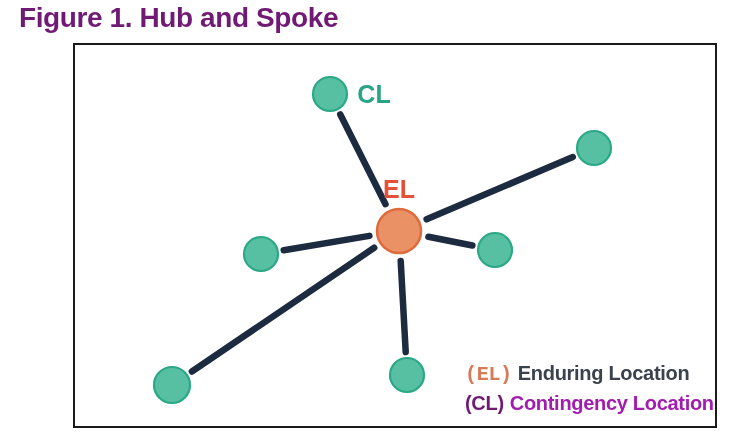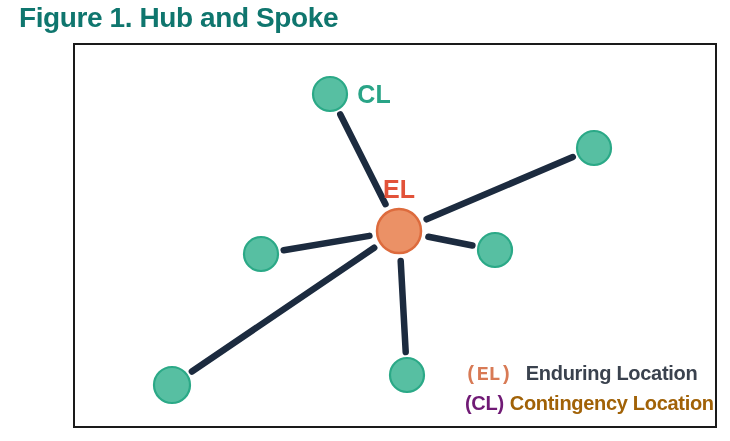--- a/index.html
+++ b/index.html
@@ -60,21 +60,21 @@
   .node-label {
     font-family: "Liberation Sans", sans-serif;
     font-weight: bold;
     font-size: 25px;
   }
 </style>
 </head>
 <body>
 
 <div class="canvas">
-  <div class="figure-title" style="color: #0f766e;">Figure 1. Hub and Spoke</div>
+  <div class="figure-title" style="color: #701a75;">Figure 1. Hub and Spoke</div>
 
   <div class="diagram-box" style="border-color: rgb(26, 26, 26);">
     <svg id="diagram" class="diagram-svg" viewBox="0 0 640 381">
         <line x1="310.5" y1="159.2" x2="265.3" y2="69.5" stroke="#1c2b3f" stroke-width="6.5" stroke-linecap="round"></line>
         <line x1="351.6" y1="174.3" x2="497.8" y2="112.0" stroke="#1c2b3f" stroke-width="6.5" stroke-linecap="round"></line>
         <line x1="294.4" y1="190.9" x2="208.7" y2="205.2" stroke="#1c2b3f" stroke-width="6.5" stroke-linecap="round"></line>
         <line x1="353.4" y1="191.8" x2="397.4" y2="200.5" stroke="#1c2b3f" stroke-width="6.5" stroke-linecap="round"></line>
         <line x1="299.2" y1="202.8" x2="116.9" y2="326.5" stroke="#1c2b3f" stroke-width="6.5" stroke-linecap="round"></line>
         <line x1="325.7" y1="216.0" x2="330.7" y2="307.0" stroke="#1c2b3f" stroke-width="6.5" stroke-linecap="round"></line>
         <circle cx="255" cy="49" r="17" fill="#57bfa2" stroke="#2ba987" stroke-width="2.2"></circle>
@@ -83,20 +83,20 @@
         <circle cx="186" cy="209" r="17" fill="#57bfa2" stroke="#2ba987" stroke-width="2.2"></circle>
         <circle cx="420" cy="205" r="17" fill="#57bfa2" stroke="#2ba987" stroke-width="2.2"></circle>
         <circle cx="97" cy="340" r="18" fill="#57bfa2" stroke="#2ba987" stroke-width="2.2"></circle>
         <circle cx="332" cy="330" r="17" fill="#57bfa2" stroke="#2ba987" stroke-width="2.2"></circle>
         <circle cx="324" cy="186" r="22" fill="#eb9166" stroke="#dd6b3d" stroke-width="2.5"></circle>
         <text x="324" y="153" text-anchor="middle" fill="#e25239" class="node-label">EL</text>
       </svg>
 
     <div class="legend">
       <div class="legend-row">
-        <span class="legend-abbr" id="legend-abbr-el" style="color: rgb(216, 122, 85); font-family: Liberation Mono, monospace;">(EL)</span><span class="legend-label" style="color: rgb(58, 66, 78); margin-left: 8px;">Enduring Location</span>
+        <span class="legend-abbr" id="legend-abbr-el" style="color: rgb(216, 122, 85); font-family: Liberation Mono, monospace;">(EL)</span><span class="legend-label" style="color: rgb(58, 66, 78);">Enduring Location</span>
       </div>
       <div class="legend-row">
-        <span class="legend-abbr" id="legend-abbr-cl" style="color: #701a75;">(CL)</span><span class="legend-label" style="color: #a16207;">Contingency Location</span>
+        <span class="legend-abbr" id="legend-abbr-cl" style="color: #701a75;">(CL)</span><span class="legend-label" style="color: #a21caf;">Contingency Location</span>
       </div>
     </div>
   </div>
 </div>
 
 </body></html>

